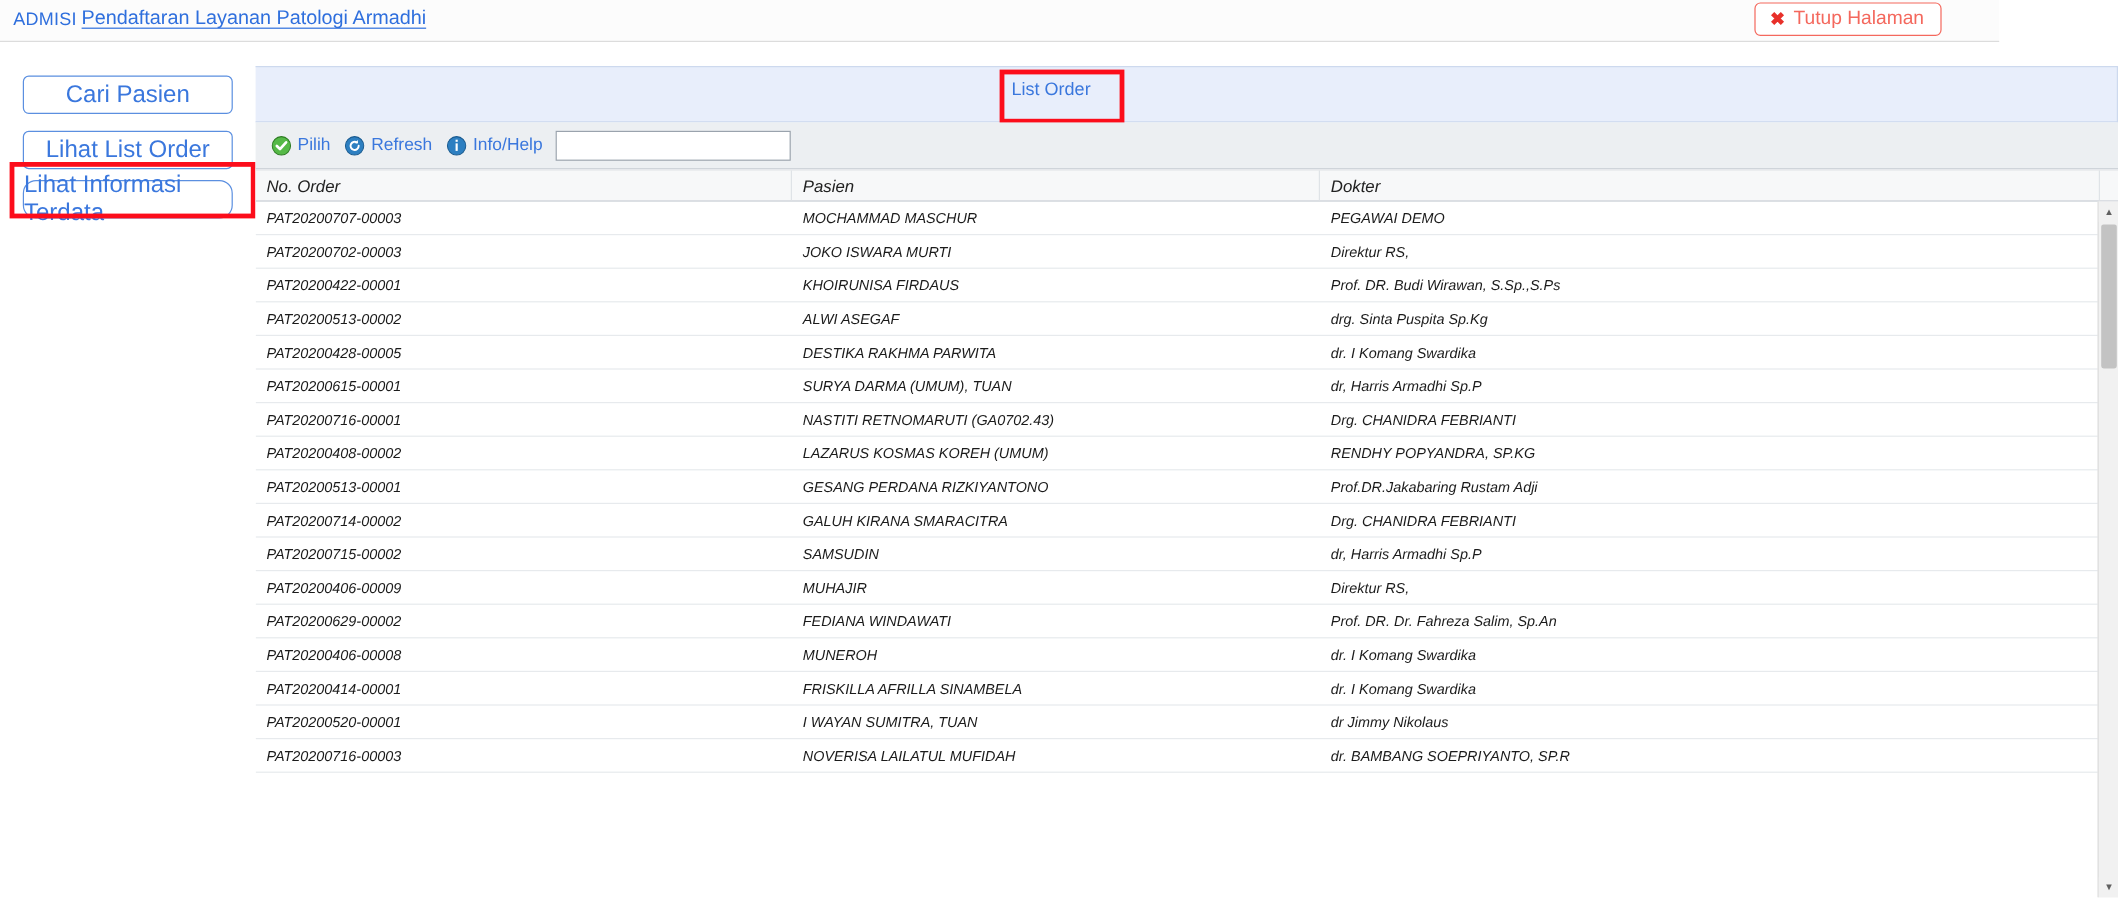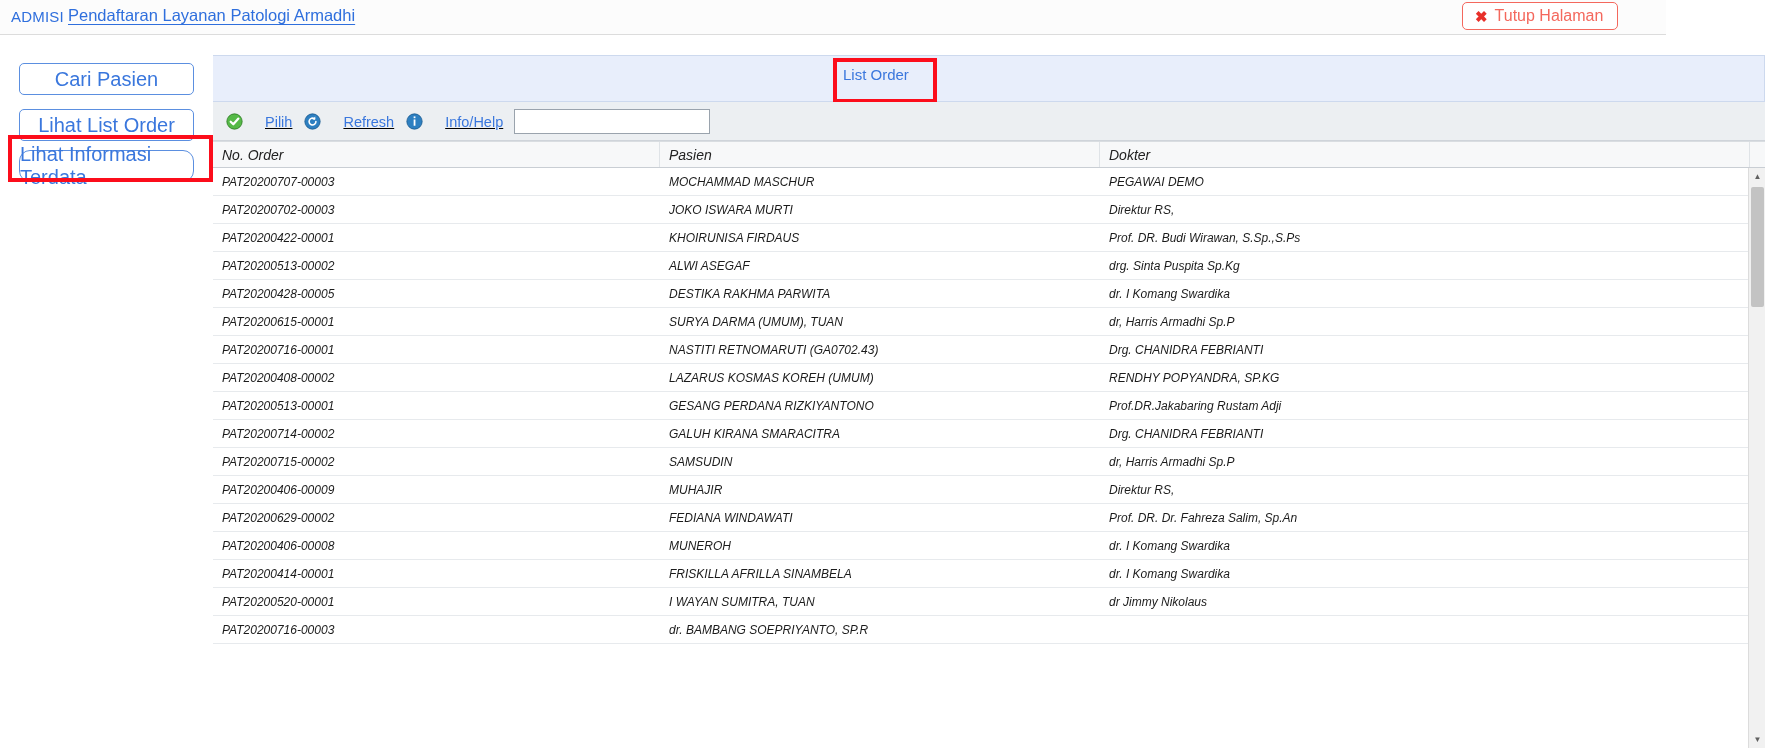--- a/index.html
+++ b/index.html
@@ -88,24 +88,23 @@
     pointer-events: none;
   }
 
   .toolbar {
     position: absolute; left: 0; top: 47px; width: 1552px; height: 39px;
     background: #eceff2;
     border-bottom: 1px solid #cfd4da;
     display: flex; align-items: center;
   }
   .tool-item {
-    display: flex; align-items: flex-end; gap: 22px;
+    display: flex; align-items: flex-start; gap: 5px;
     margin-left: 12px;
     cursor: pointer;
-    text-decoration: underline;
   }
   .tool-item:first-child { margin-left: 13px; }
   .tool-label { font-size: 14.5px; color: #3a77dd; }
 
   .ico { width: 17px; height: 17px; display: block; }
 
   .search-input {
     margin-left: 11px;
     width: 196px; height: 25px;
     border: 1px solid #9aa3ad;
@@ -313,20 +312,21 @@
           <div class="cell c1">FRISKILLA AFRILLA SINAMBELA</div>
           <div class="cell c2">dr. I Komang Swardika</div>
         </div>
         <div class="row">
           <div class="cell c0">PAT20200520-00001</div>
           <div class="cell c1">I WAYAN SUMITRA, TUAN</div>
           <div class="cell c2">dr Jimmy Nikolaus</div>
         </div>
         <div class="row">
           <div class="cell c0">PAT20200716-00003</div>
+          <div class="cell c1">NOVERISA LAILATUL MUFIDAH</div>
           <div class="cell c2">dr. BAMBANG SOEPRIYANTO, SP.R</div>
         </div>
       </div>
 
     <div class="vscroll">
       <div class="vscroll-up">▲</div>
       <div class="vscroll-thumb"></div>
       <div class="vscroll-down">▼</div>
     </div>
   </div>

